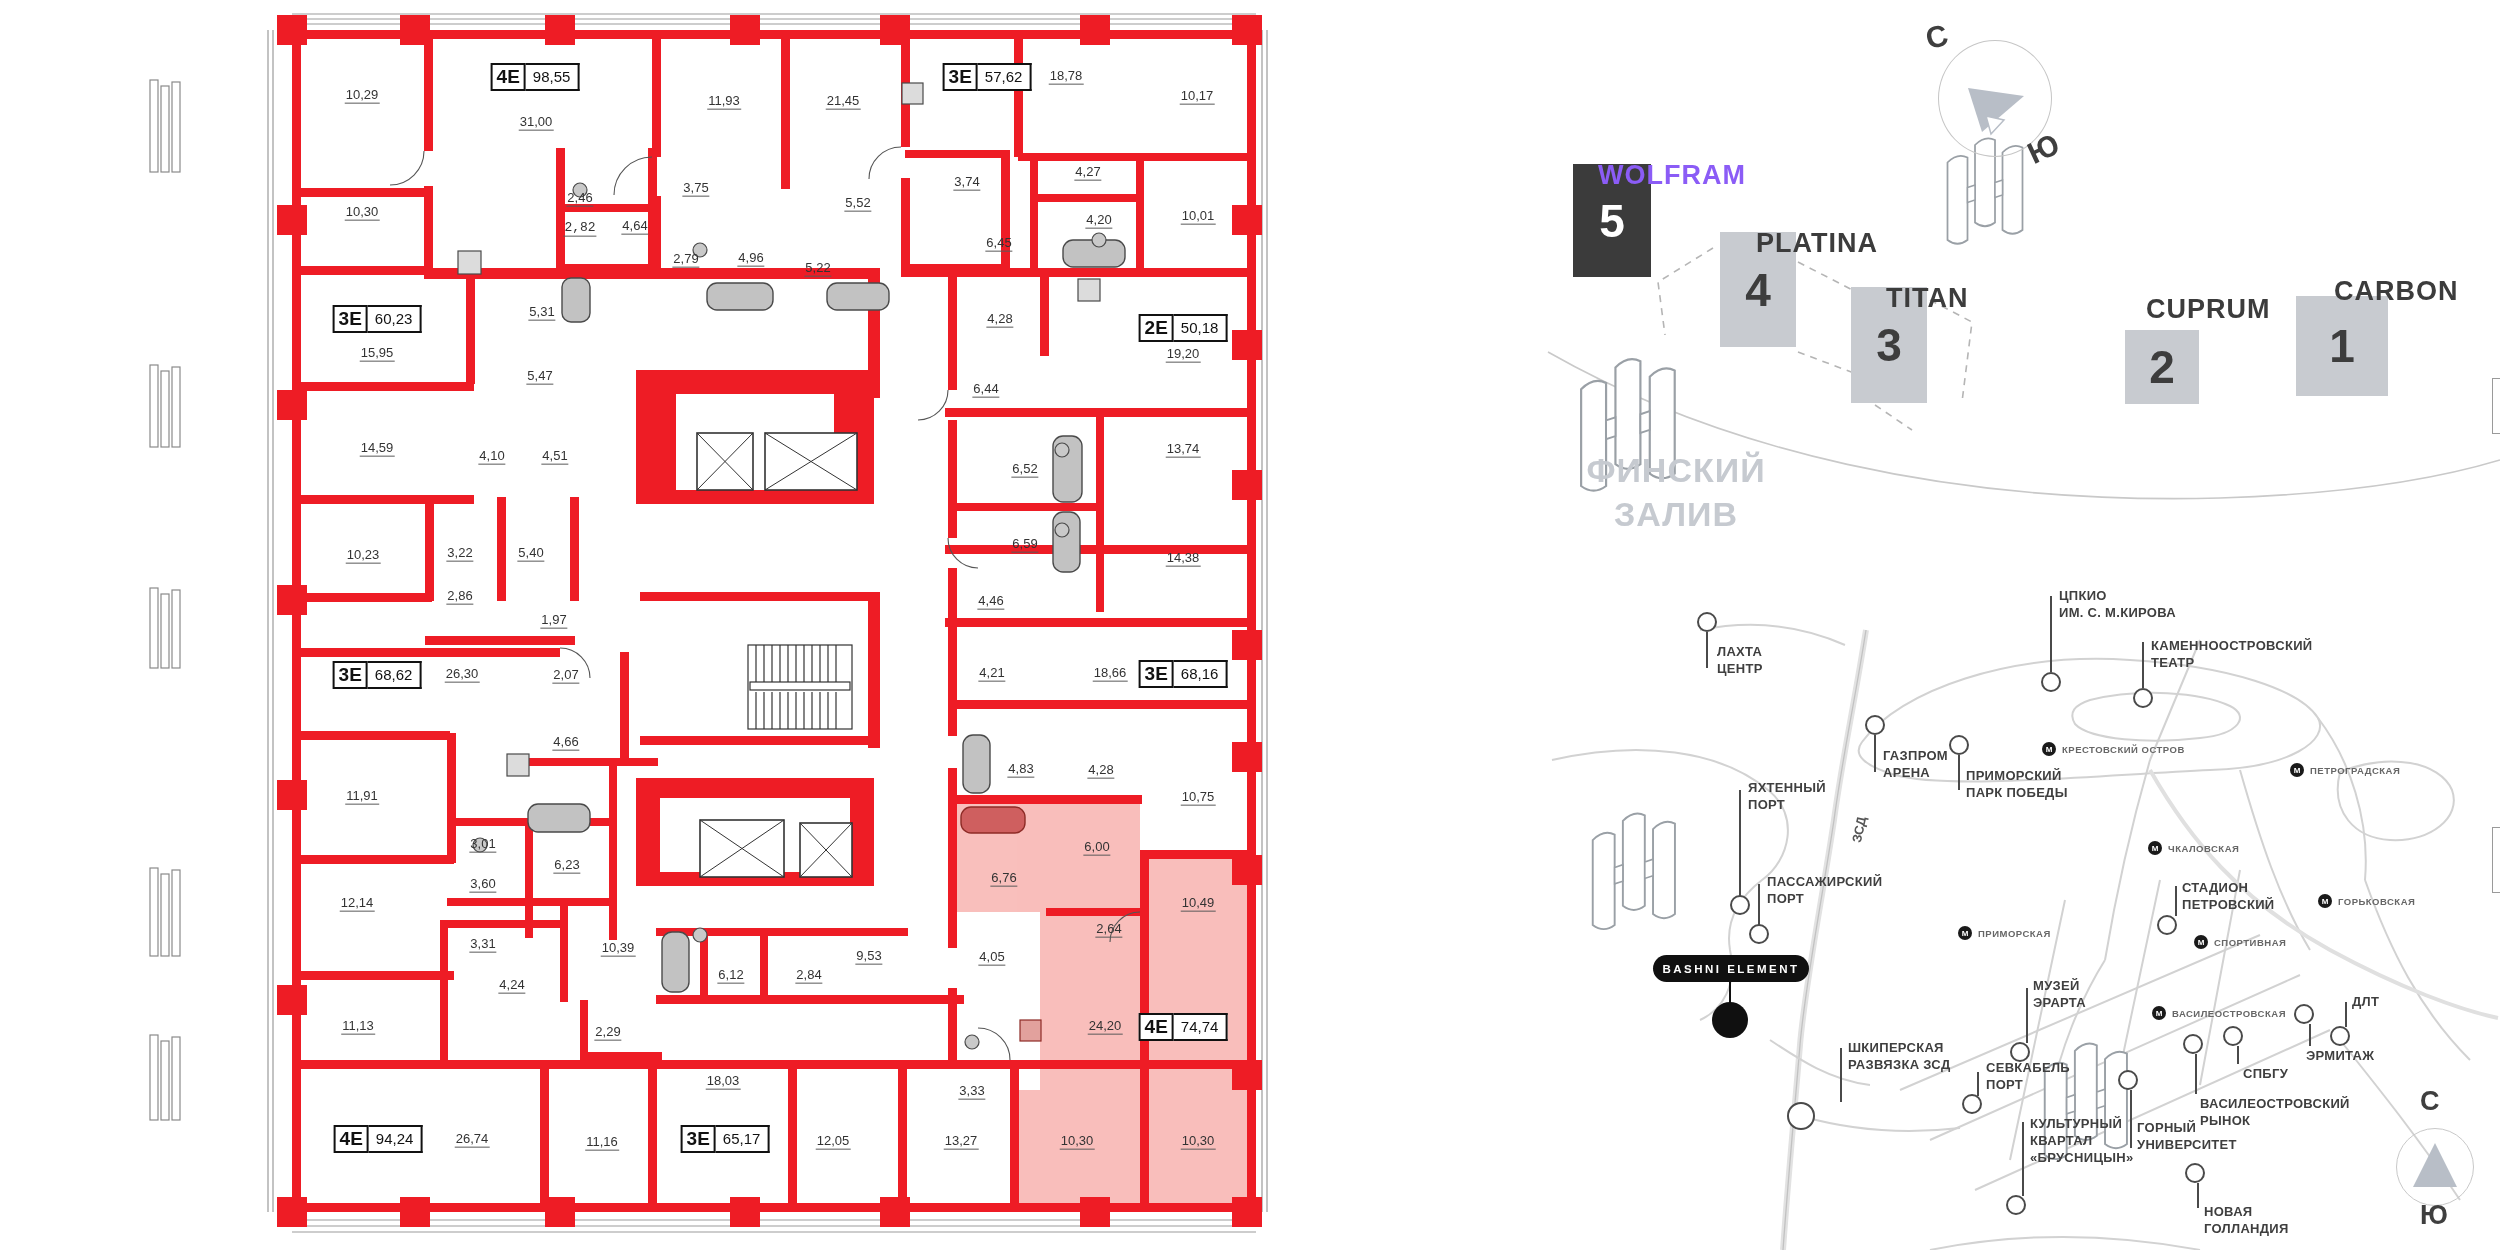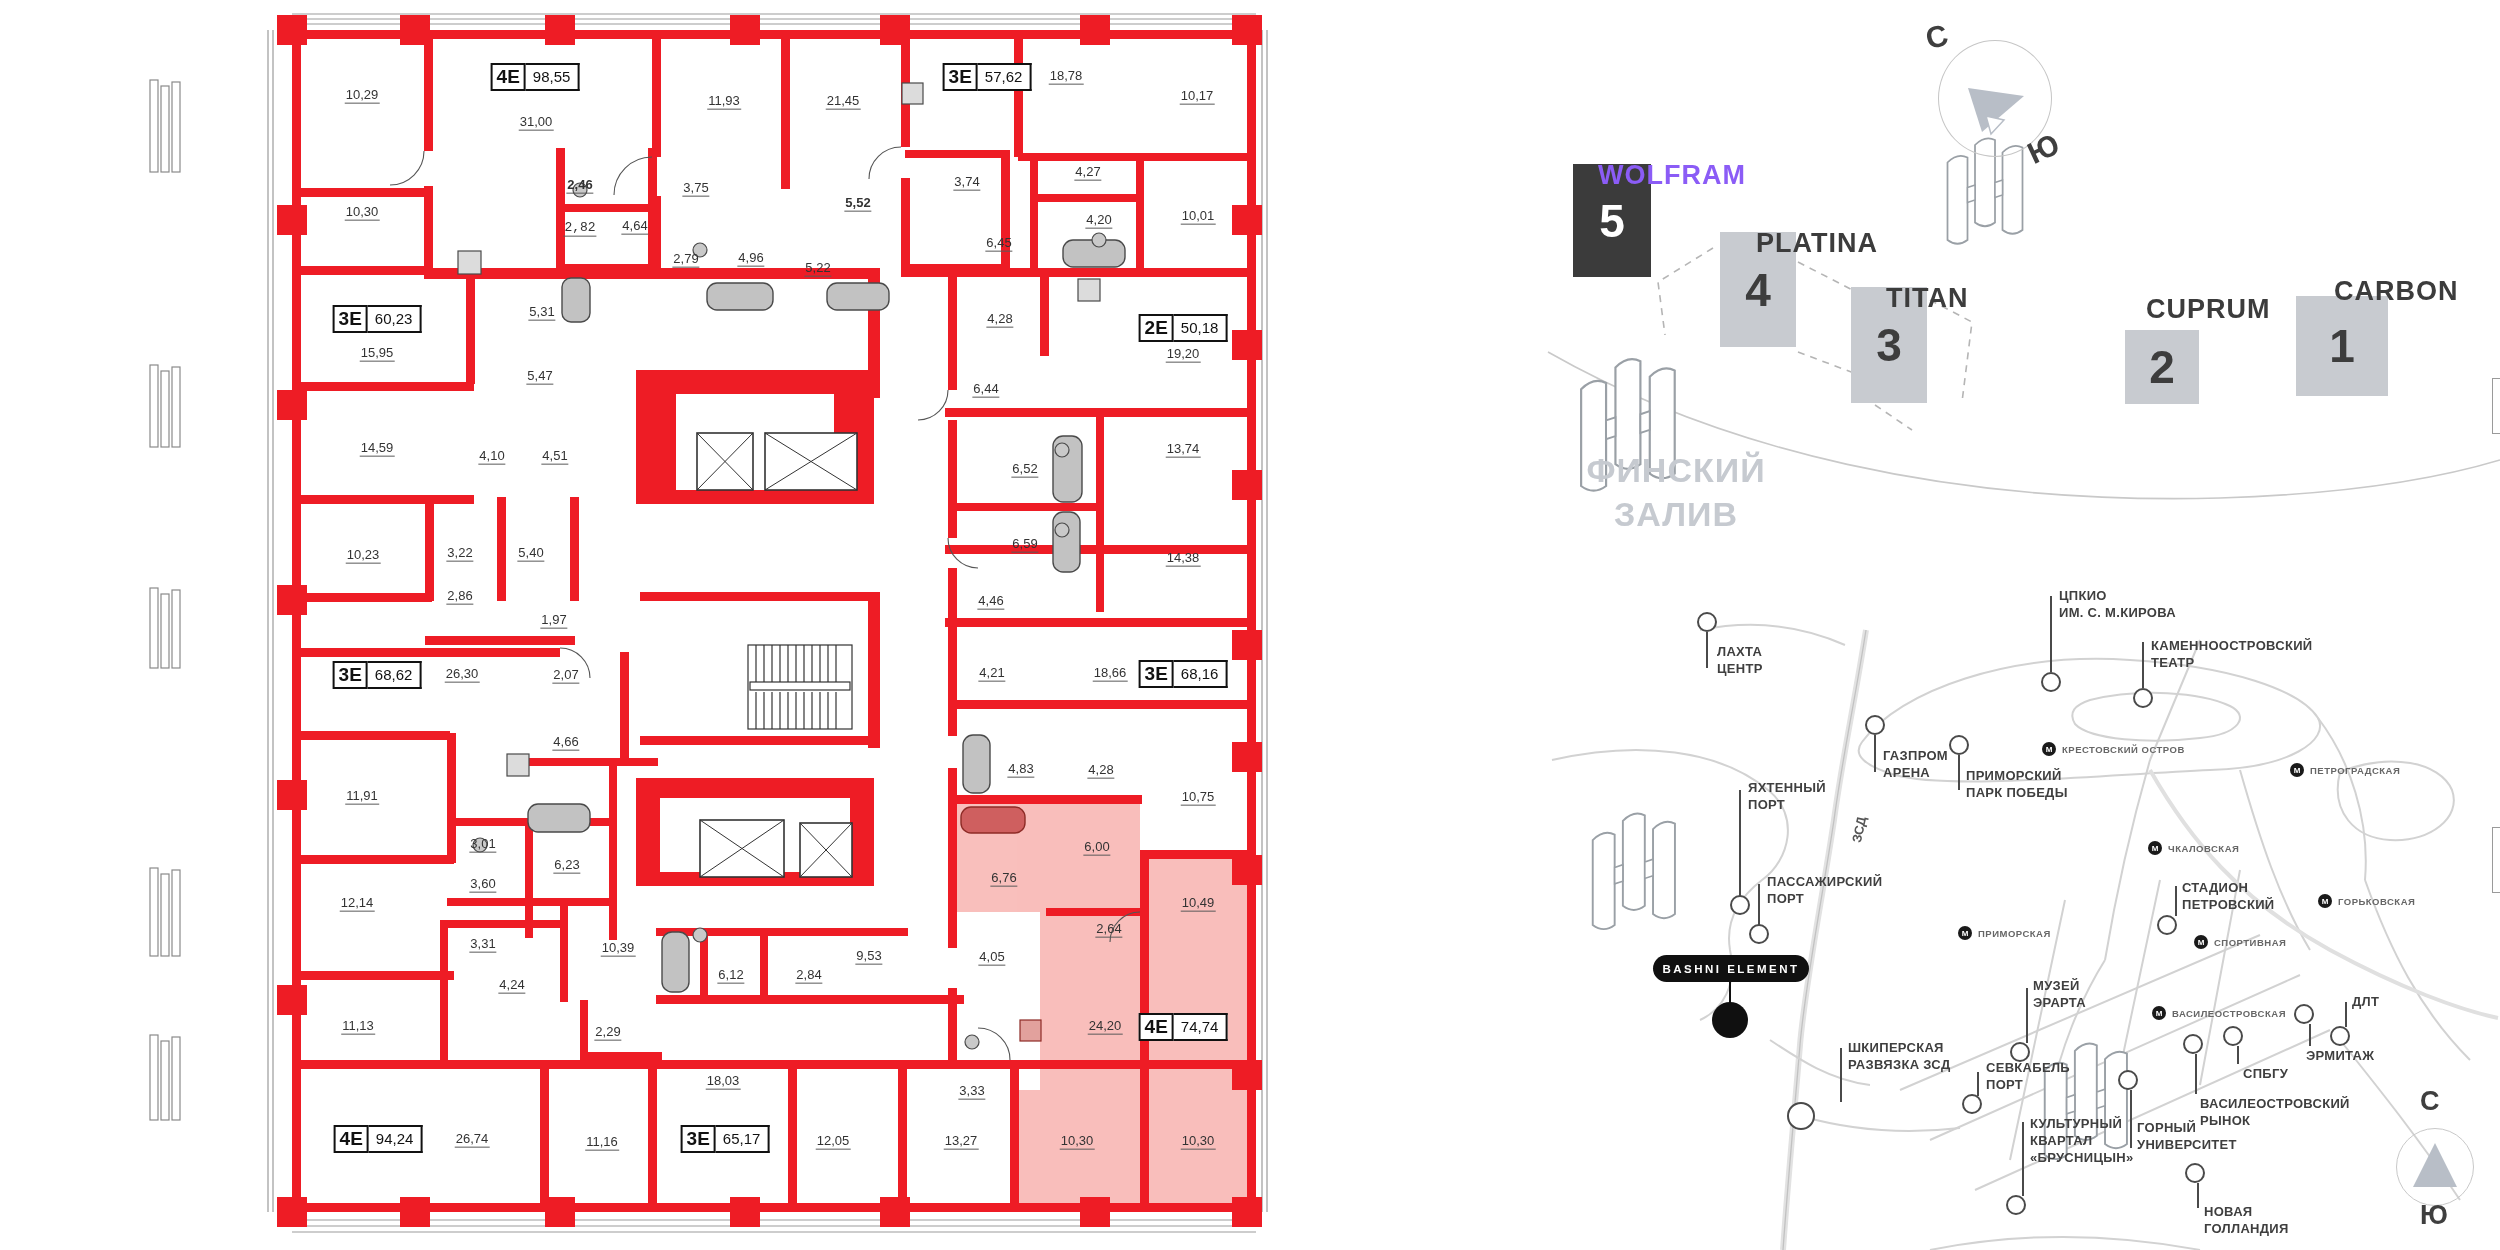--- a/index.html
+++ b/index.html
@@ -380,28 +380,28 @@
   <div class="cropped-panel" style="left:2492px;top:827px;width:8px;height:64px;"></div>
 
   <div id="dyn-rooms">
       <div class="room-label" style="left: 362px; top: 96px;">10,29</div>
       <div class="room-label" style="left: 536px; top: 123px;">31,00</div>
       <div class="room-label" style="left: 724px; top: 102px;">11,93</div>
       <div class="room-label" style="left: 843px; top: 102px;">21,45</div>
       <div class="room-label" style="left: 1066px; top: 77px; text-align: right;">18,78</div>
       <div class="room-label" style="left: 1197px; top: 97px;">10,17</div>
       <div class="room-label" style="left: 362px; top: 213px;">10,30</div>
-      <div class="room-label" style="left: 580px; top: 186px; font-weight: bold;">2,46</div>
+      <div class="room-label" style="left: 580px; top: 199px;">2,46</div>
       <div class="room-label" style="left: 580px; top: 229px; font-family: Liberation Mono, monospace;">2,82</div>
       <div class="room-label" style="left: 635px; top: 227px;">4,64</div>
       <div class="room-label" style="left: 696px; top: 189px;">3,75</div>
       <div class="room-label" style="left: 686px; top: 260px;">2,79</div>
       <div class="room-label" style="left: 751px; top: 259px;">4,96</div>
       <div class="room-label" style="left: 818px; top: 269px;">5,22</div>
-      <div class="room-label" style="left: 858px; top: 204px; font-weight: bold;">5,52</div>
+      <div class="room-label" style="left: 858px; top: 204px;">5,52</div>
       <div class="room-label" style="left: 967px; top: 183px;">3,74</div>
       <div class="room-label" style="left: 999px; top: 244px;">6,45</div>
       <div class="room-label" style="left: 1088px; top: 173px;">4,27</div>
       <div class="room-label" style="left: 1099px; top: 221px;">4,20</div>
       <div class="room-label" style="left: 1198px; top: 217px;">10,01</div>
       <div class="room-label" style="left: 377px; top: 354px;">15,95</div>
       <div class="room-label" style="left: 542px; top: 313px;">5,31</div>
       <div class="room-label" style="left: 540px; top: 377px;">5,47</div>
       <div class="room-label" style="left: 1000px; top: 320px;">4,28</div>
       <div class="room-label" style="left: 1183px; top: 355px;">19,20</div>

